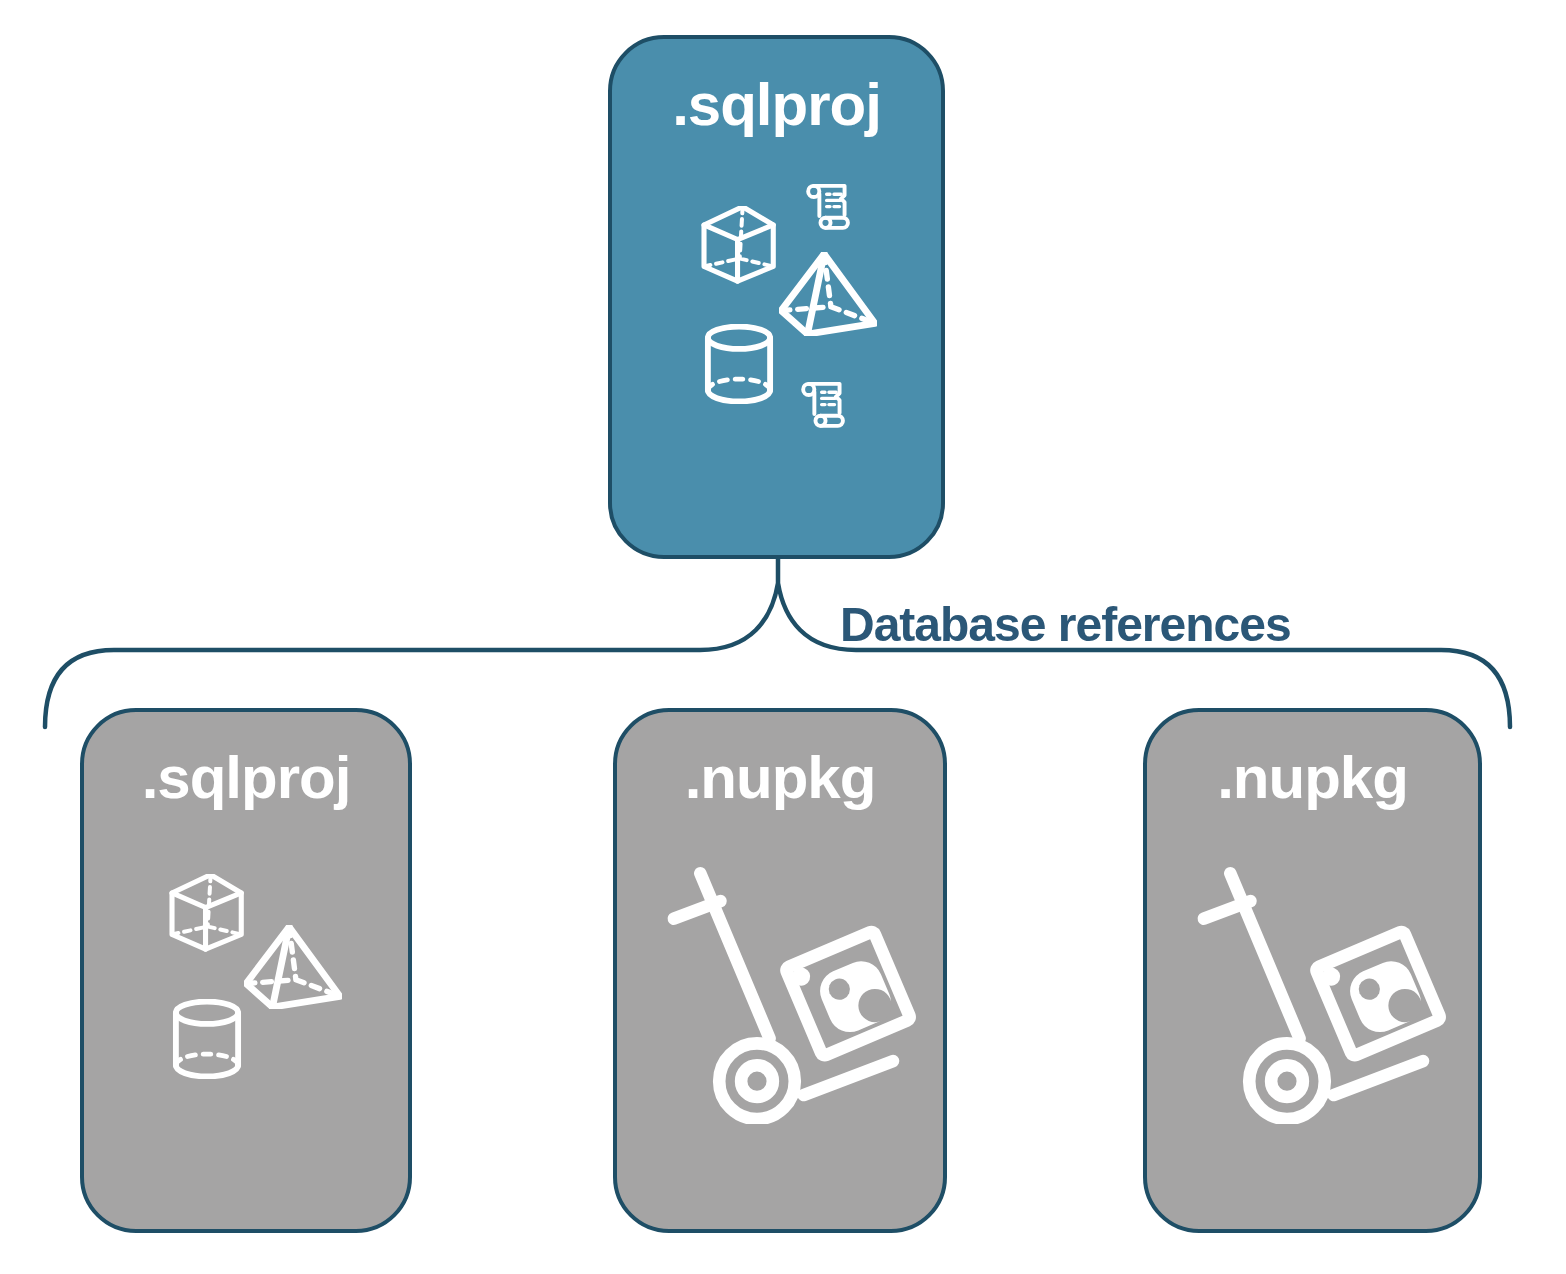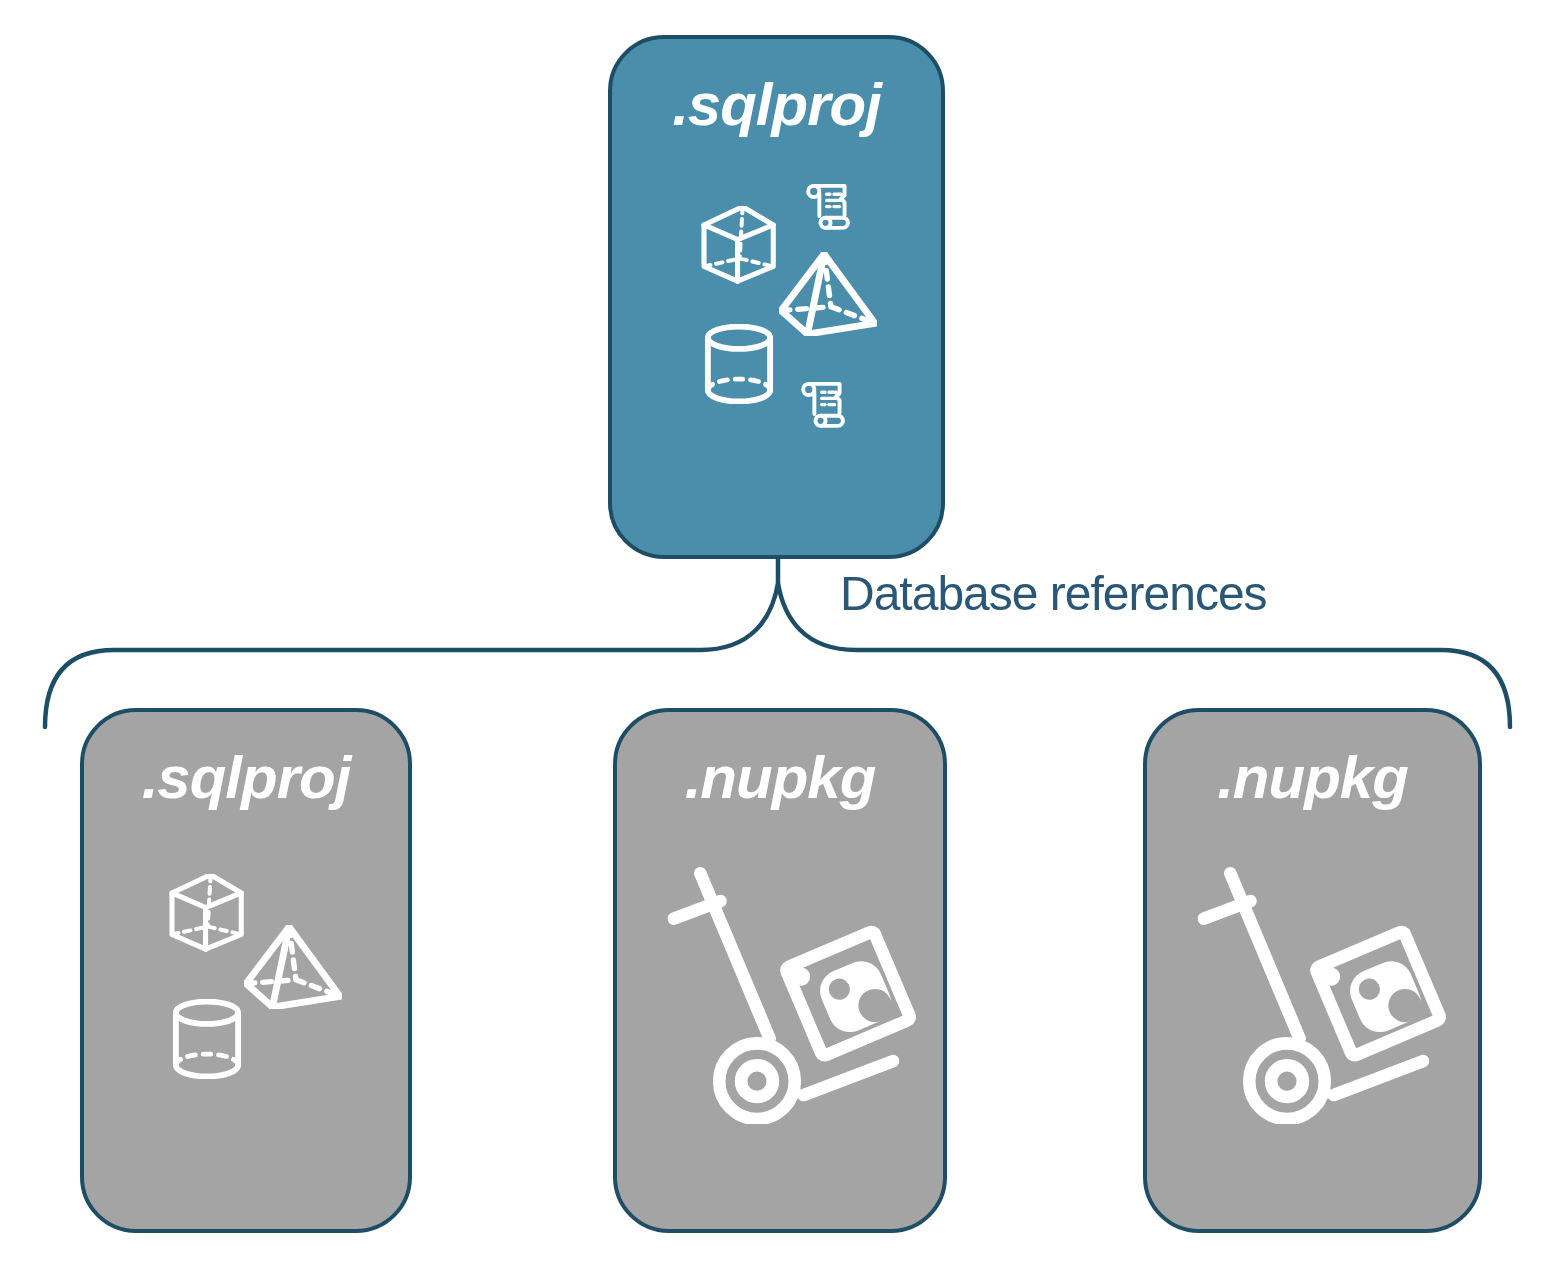--- a/index.html
+++ b/index.html
@@ -22,31 +22,30 @@
     background:var(--node-secondary-fill,#A5A4A4);
   }
   .child-0 { left:80px;  width:332px; }
   .child-1 { left:613px; }
   .child-2 { left:1143px; width:339px; }
   .node-title {
     margin-top:36px; line-height:1; text-align:center;
     font-size:60px; font-weight:700; letter-spacing:-1px;
     color:var(--node-title-color,#FFFFFF);
     white-space:nowrap;
-    font-style:italic;
   }
   .icon { position:absolute; color:var(--icon-color,#FFFFFF); }
   .brace-svg { position:absolute; left:0; top:0; pointer-events:none; }
   .brace-path {
     fill:none; stroke:var(--connector-stroke,#1E4E66);
     stroke-width:4.5; stroke-linecap:round;
   }
   .edge-label {
-    position:absolute; left:840px; top:570px; line-height:1;
-    font-size:48px; font-weight:400; letter-spacing:-1px;
+    position:absolute; left:840px; top:601px; line-height:1;
+    font-size:48px; font-weight:700; letter-spacing:-1px;
     color:var(--edge-label-color,#2B5777);
     white-space:nowrap;
   }
   .geo { fill:none; stroke:currentColor; stroke-linecap:round; stroke-linejoin:round; }
 </style>
 </head>
 <body>
 
 <div class="canvas">
 

